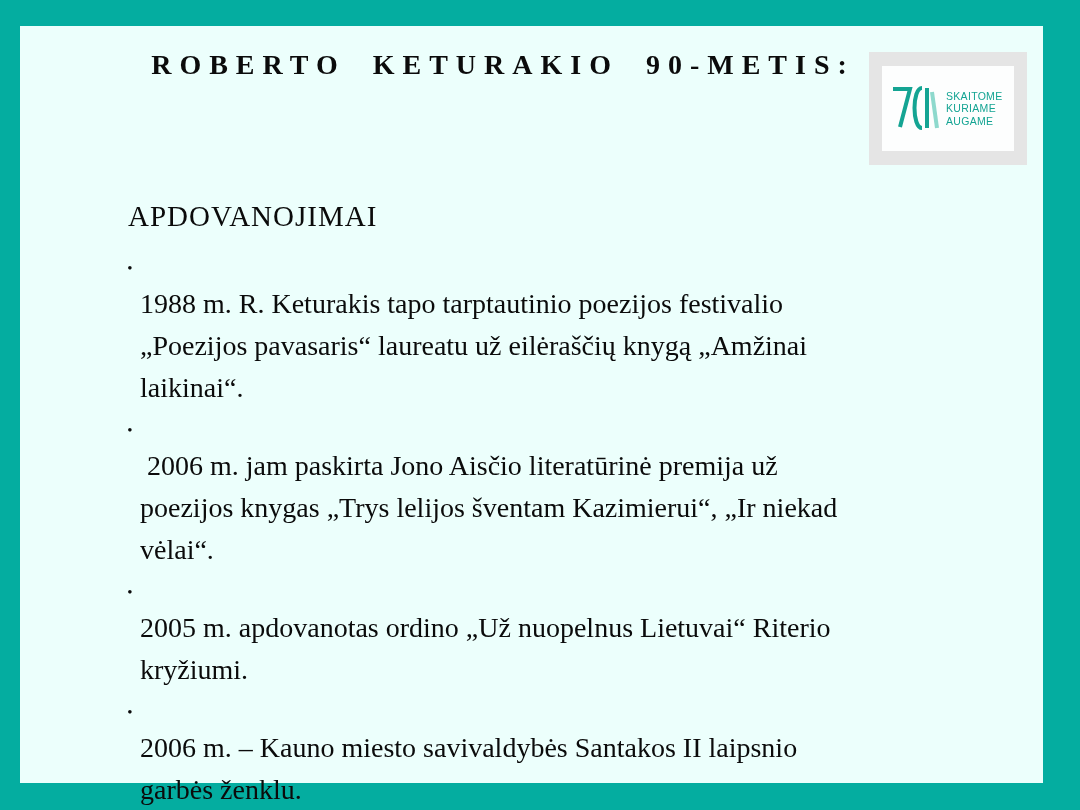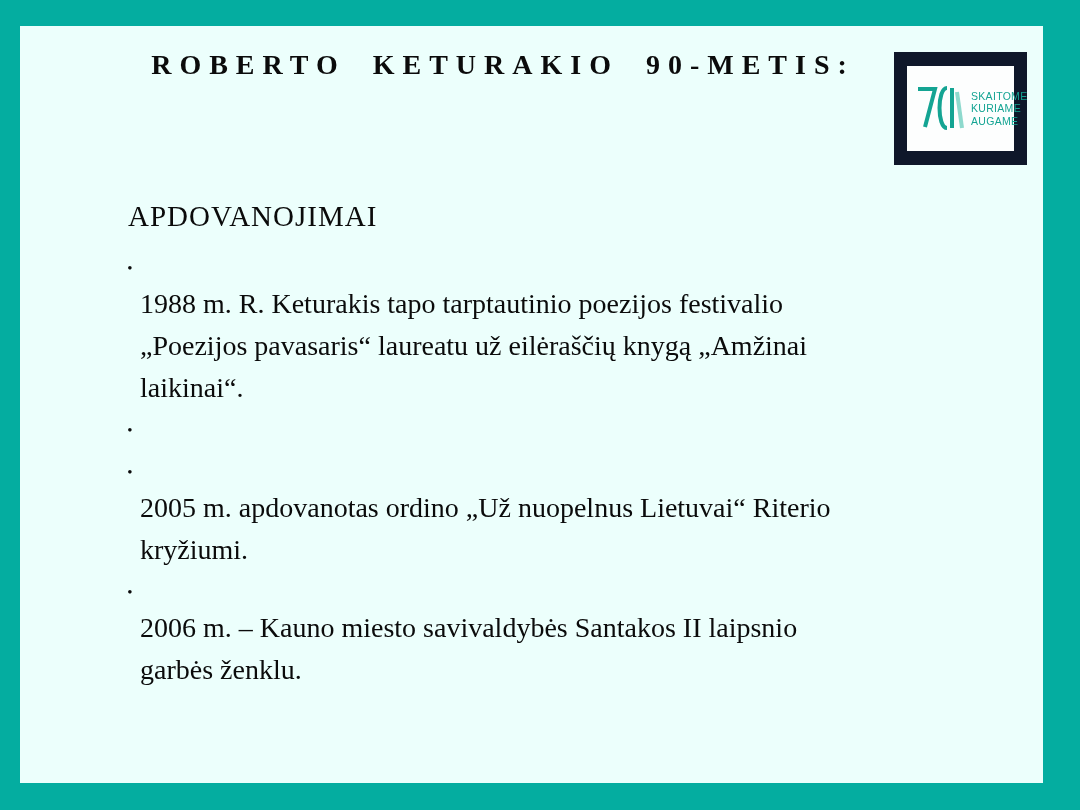--- a/index.html
+++ b/index.html
@@ -26,22 +26,22 @@
     font-size: 28px;
     font-weight: 700;
     line-height: 42px;
     letter-spacing: 8px;
     word-spacing: 12px;
     white-space: nowrap;
   }
   .logo {
     position: absolute;
     top: 26px; right: 16px;
-    width: 133px; height: 113px;
-    background: #0f172a;
+    width: 158px; height: 113px;
+    background: #e5e5e5;
   }
   .logo-inner {
     position: absolute;
     left: 13px; right: 13px; top: 14px; bottom: 14px;
     background: #fdfefe;
     display: flex;
     align-items: center;
     padding-left: 9px;
     box-sizing: border-box;
   }
@@ -120,20 +120,23 @@
 
   <div class="awards-list">
       <div class="bullet-item">
         <span class="bullet-dot">•</span>
         <span class="bullet-text">1988 m. R. Keturakis tapo tarptautinio poezijos festivalio
 „Poezijos pavasaris“ laureatu už eilėraščių knygą „Amžinai
 laikinai“.</span>
       </div>
       <div class="bullet-item">
         <span class="bullet-dot">•</span>
+        <span class="bullet-text"> 2006 m. jam paskirta Jono Aisčio literatūrinė premija už
+poezijos knygas „Trys lelijos šventam Kazimierui“, „Ir niekad
+vėlai“.</span>
       </div>
       <div class="bullet-item">
         <span class="bullet-dot">•</span>
         <span class="bullet-text">2005 m. apdovanotas ordino „Už nuopelnus Lietuvai“ Riterio
 kryžiumi.</span>
       </div>
       <div class="bullet-item">
         <span class="bullet-dot">•</span>
         <span class="bullet-text">2006 m. – Kauno miesto savivaldybės Santakos II laipsnio
 garbės ženklu.</span>

